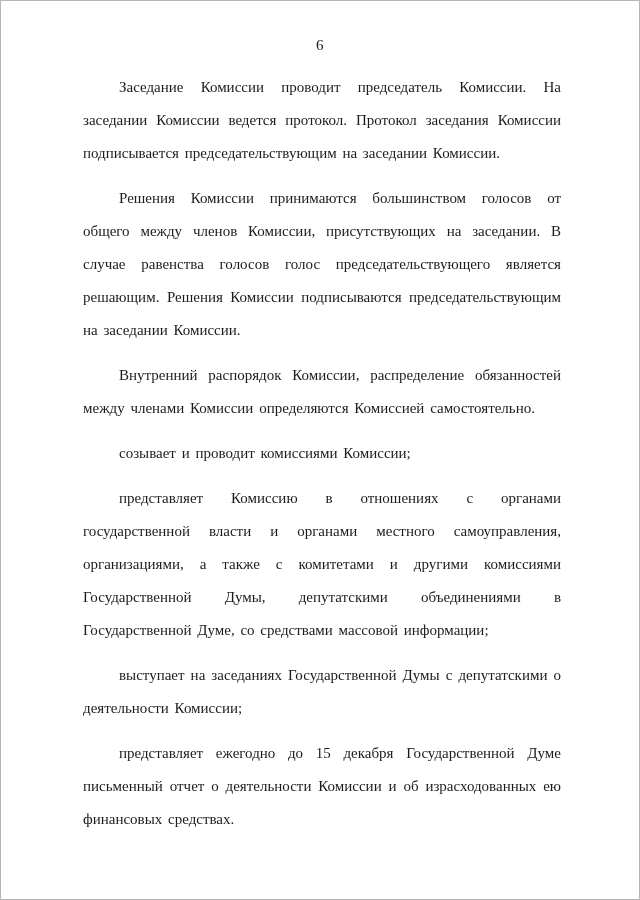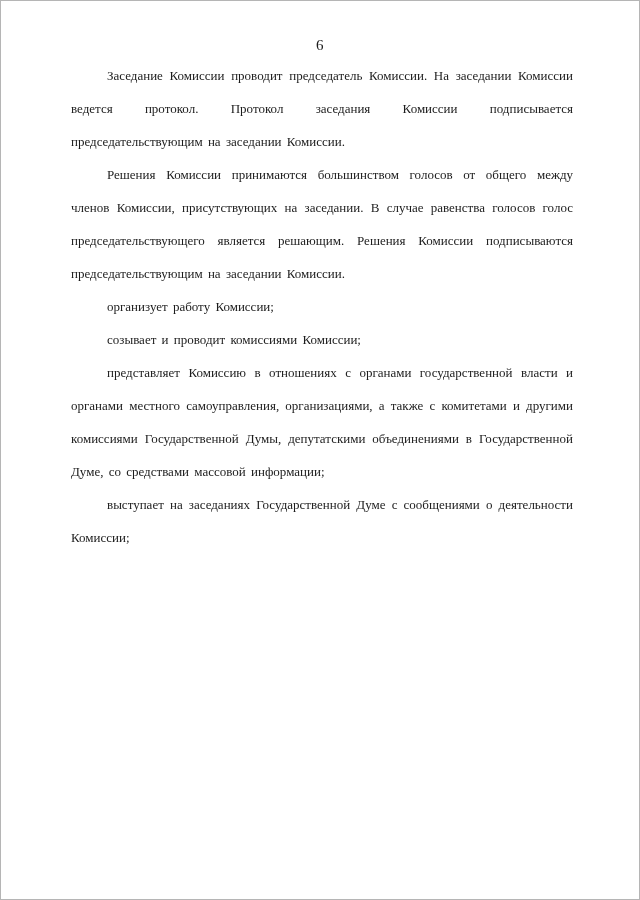--- a/index.html
+++ b/index.html
@@ -28,35 +28,36 @@
     font-size: 15px;
     letter-spacing: 0.5px;
   }
   .text-block {
     position: absolute;
     top: 58px;
     left: 70px;
     width: 502px;
   }
   .text-block p {
-    margin: 0;
-    font-size: 13px;
+    margin: 12px;
+    font-size: 15px;
     line-height: 33px;
     text-align: justify;
     text-indent: 36px;
     word-spacing: 2px;
   }
 </style>
 </head>
 <body>
 
 <div class="page">
   <div class="page-number">6</div>
 
   <div class="text-block">
     <p>Заседание Комиссии проводит председатель Комиссии. На заседании Комиссии ведется протокол. Протокол заседания Комиссии подписывается председательствующим на заседании Комиссии.</p>
     <p>Решения Комиссии принимаются большинством голосов от общего между членов Комиссии, присутствующих на заседании. В случае равенства голосов голос председательствующего является решающим. Решения Комиссии подписываются председательствующим на заседании Комиссии.</p>
-    <p>организует работу Комиссии;</p>
+    <p>Внутренний распорядок Комиссии, распределение обязанностей между членами Комиссии определяются Комиссией самостоятельно.</p>
     <p>созывает и проводит комиссиями Комиссии;</p>
     <p>представляет Комиссию в отношениях с органами государственной власти и органами местного самоуправления, организациями, а также с комитетами и другими комиссиями Государственной Думы, депутатскими объединениями в Государственной Думе,  со средствами массовой информации;</p>
-    <p>выступает на заседаниях Государственной Думе с сообщениями о деятельности Комиссии;</p>
+    <p>выступает на заседаниях Государственной Думы с депутатскими о деятельности Комиссии;</p>
+    <p>представляет ежегодно до 15 декабря Государственной Думе письменный отчет о деятельности Комиссии и об израсходованных ею финансовых средствах.</p>
   </div>
 </div>
 
 </body></html>

